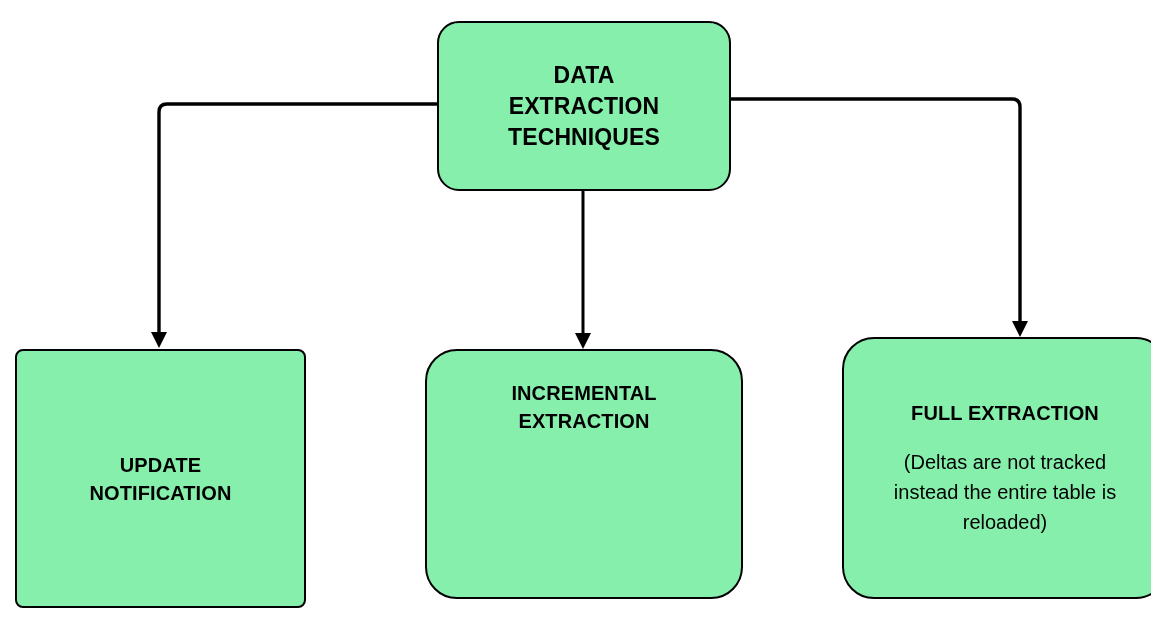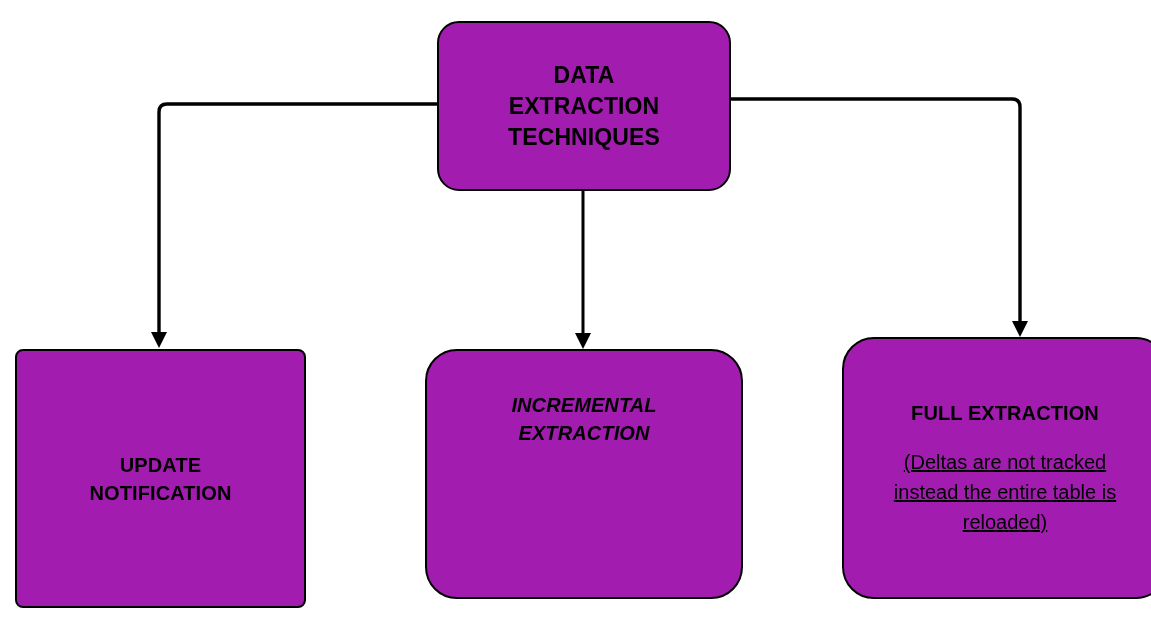--- a/index.html
+++ b/index.html
@@ -26,21 +26,21 @@
     position: absolute;
     left: 0;
     top: 0;
     width: 1151px;
     height: 631px;
     pointer-events: none;
   }
   .node {
     position: absolute;
     box-sizing: border-box;
-    background: #a21caf;
+    background: #86efac;
     border: 2px solid #000000;
     display: flex;
     flex-direction: column;
     align-items: center;
     justify-content: center;
     text-align: center;
   }
   .node-root {
     left: 437px;
     top: 21px;
@@ -91,36 +91,34 @@
     font-weight: normal;
     font-size: 20px;
     line-height: 30px;
     white-space: pre-line;
   }
   .node-left .node-desc {
     margin-top: 22px;
     width: 268px;
   }
   .node-mid .node-sub-title {
-    margin-top: 20px;
-    font-style: italic;
+    margin-top: 8px;
   }
   .node-mid .node-desc {
     margin-top: 20px;
     width: 300px;
     overflow: visible;
   }
   .node-mid {
     justify-content: flex-start;
     padding-top: 20px;
   }
   .node-right .node-desc {
     margin-top: 20px;
     width: 272px;
-    text-decoration: underline;
   }
 </style>
 </head>
 <body>
 
 <div id="diagram-canvas">
 
   <svg class="connector-layer" viewBox="0 0 1151 631">
     <defs>
       <marker id="arrowhead" viewBox="0 0 12 12" refX="6" refY="11" markerWidth="8" markerHeight="8" orient="auto-start-reverse">

